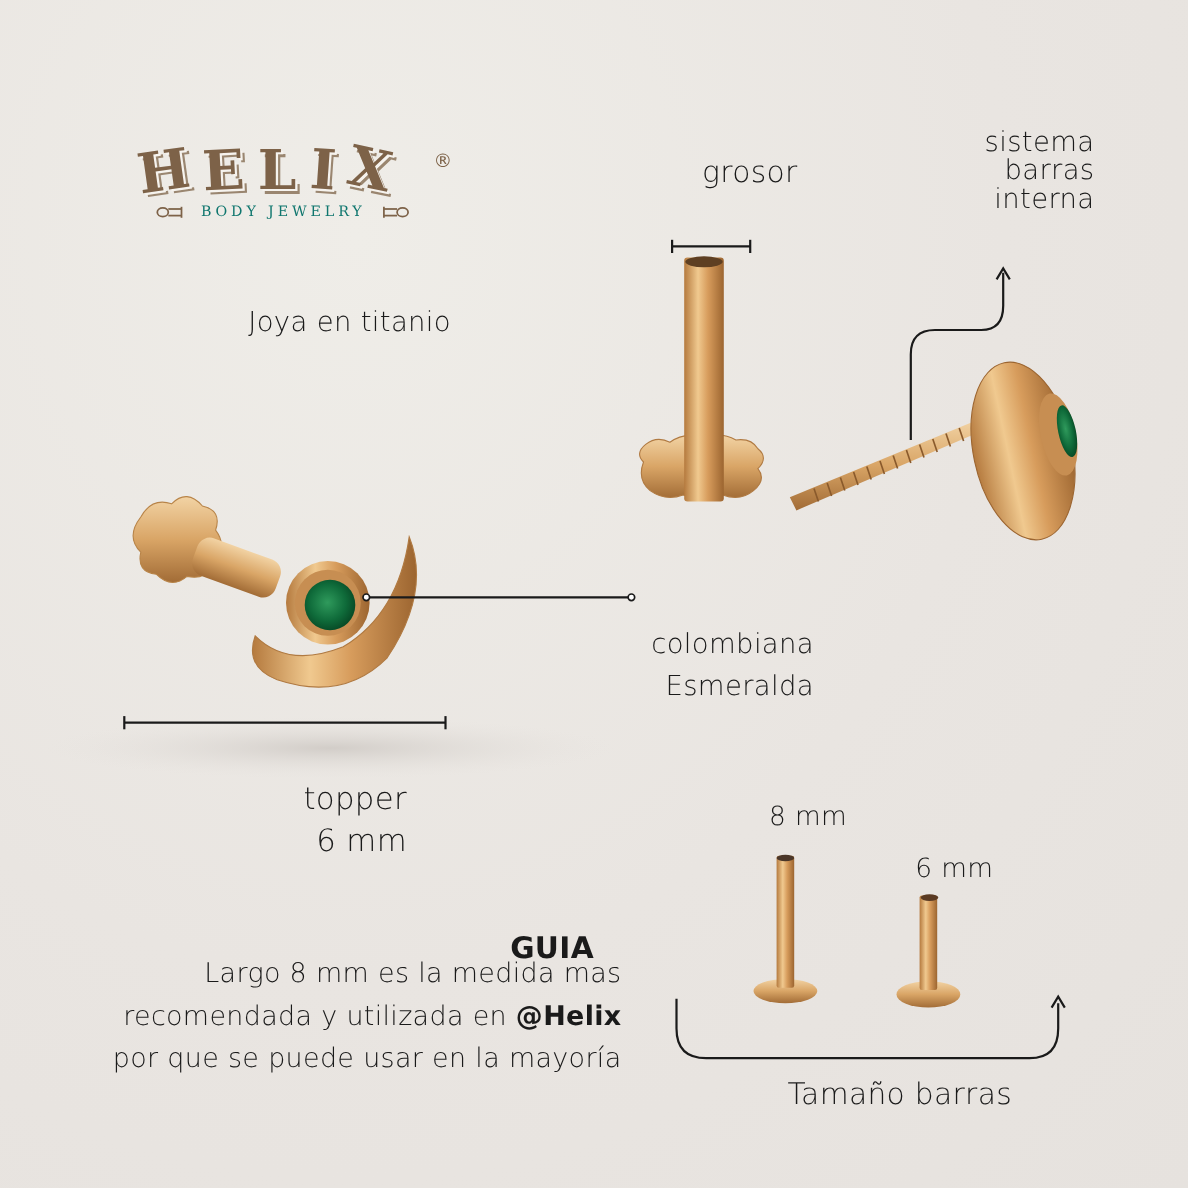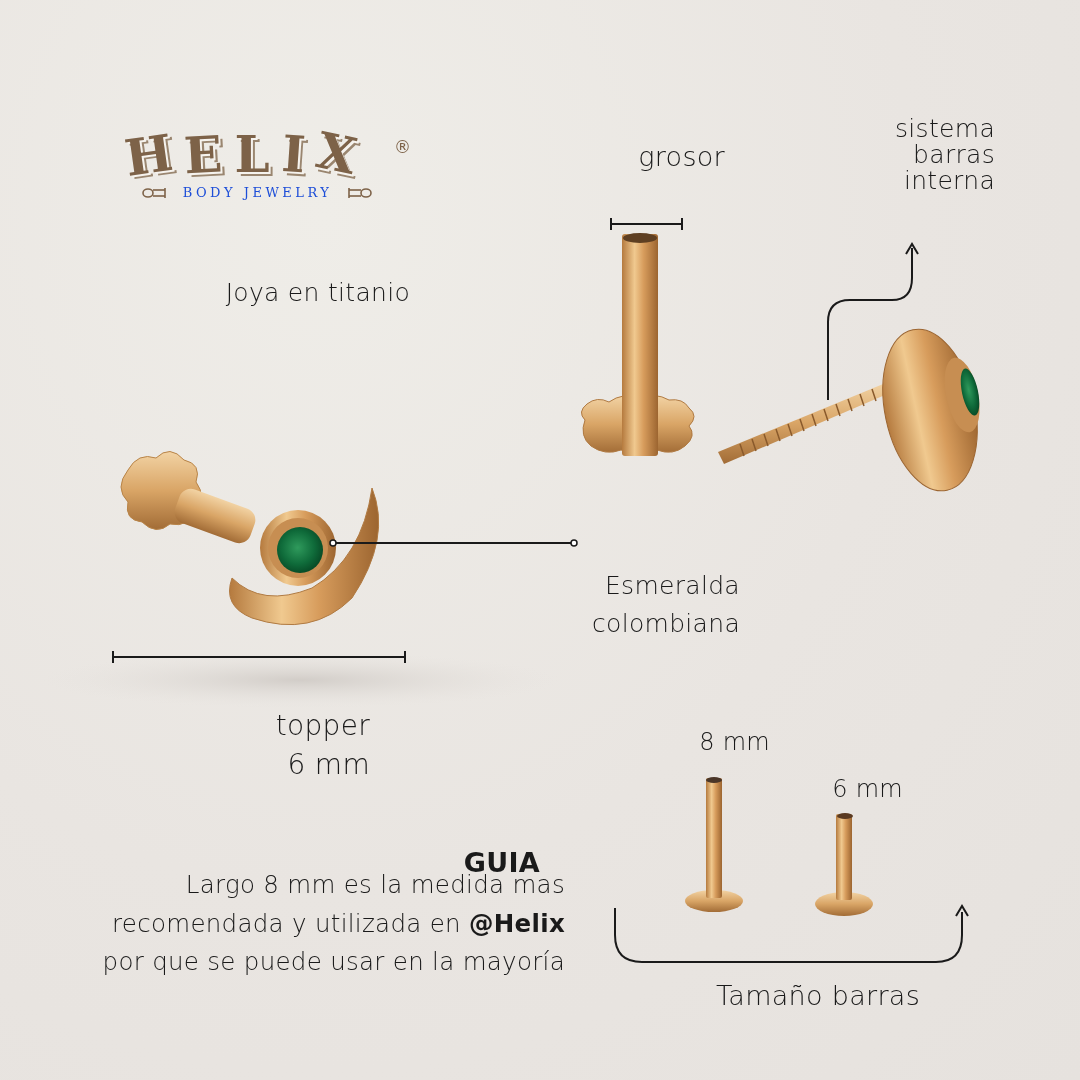--- a/index.html
+++ b/index.html
@@ -14,21 +14,21 @@
       position: absolute; left: 125px; top: 125px; width: 270px; height: 60px;
       font-family: "DejaVu Serif", "Liberation Serif", serif; font-weight: bold;
       font-size: 50px; color: #7d6248; letter-spacing: 12px;
       text-shadow: 2px 2px 0 #f6f3ee, 4px 4px 0 #9a8670;
     }
     .logo-word span { display: inline-block; }
     .logo-reg { position: absolute; left: 394px; top: 137px; font-size: 17px; color: #7d6248; }
     .logo-sub {
       position: absolute; left: 140px; top: 185px; width: 235px; text-align: center;
       font-family: "DejaVu Serif", "Liberation Serif", serif; font-size: 13px;
-      letter-spacing: 3.5px; color: #1d4ed8;
+      letter-spacing: 3.5px; color: #0f766e;
     }
     .t-joya { left: 130px; top: 278px; width: 280px; font-size: 25px; }
     .t-grosor { left: 580px; top: 138px; width: 145px; font-size: 27px; line-height: 38px; }
     .t-sistema { left: 830px; top: 116px; width: 165px; font-size: 25px; line-height: 26px; }
     .t-esmeralda { left: 540px; top: 567px; width: 200px; font-size: 25px; line-height: 38px; }
     .t-topper { left: 170px; top: 706px; width: 200px; font-size: 28px; line-height: 39px; }
     .t-8mm { left: 660px; top: 728px; width: 110px; font-size: 24px; }
     .t-6mm { left: 793px; top: 775px; width: 110px; font-size: 24px; }
     .t-tamano { left: 640px; top: 980px; width: 280px; font-size: 27px; }
     .guia-title { left: 40px; top: 847px; width: 500px; font-size: 27px; font-weight: bold; }
@@ -154,22 +154,22 @@
 
 <div class="label t-grosor">
   <div>grosor</div>
 </div>
 <div class="label t-sistema">
   <div>sistema</div>
   <div>barras</div>
   <div>interna</div>
 </div>
 <div class="label t-esmeralda">
+  <div>colombiana</div>
   <div>Esmeralda</div>
-  <div>colombiana</div>
 </div>
 <div class="label t-topper">
   <div>topper</div>
   <div>6 mm</div>
 </div>
 <div class="label t-8mm">8 mm</div>
 <div class="label t-6mm">6 mm</div>
 <div class="label t-tamano">Tamaño barras</div>
 
 <div class="label guia-title">GUIA</div>

